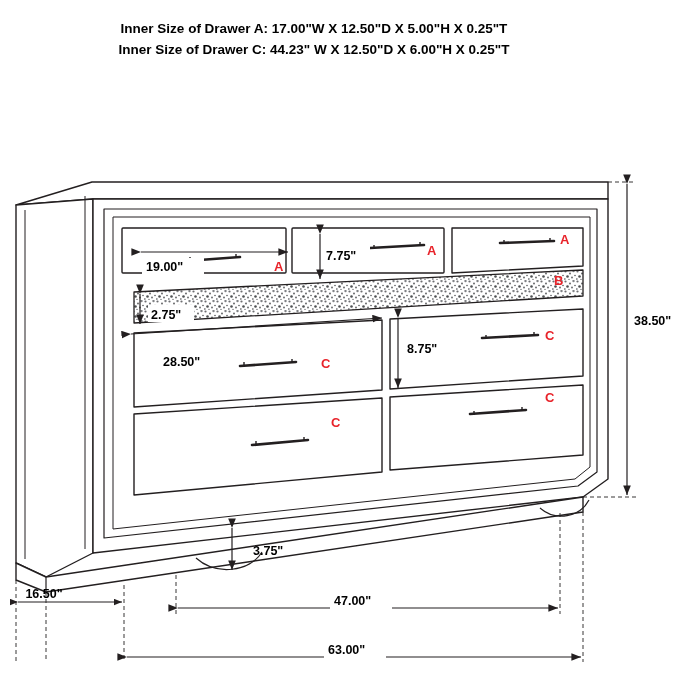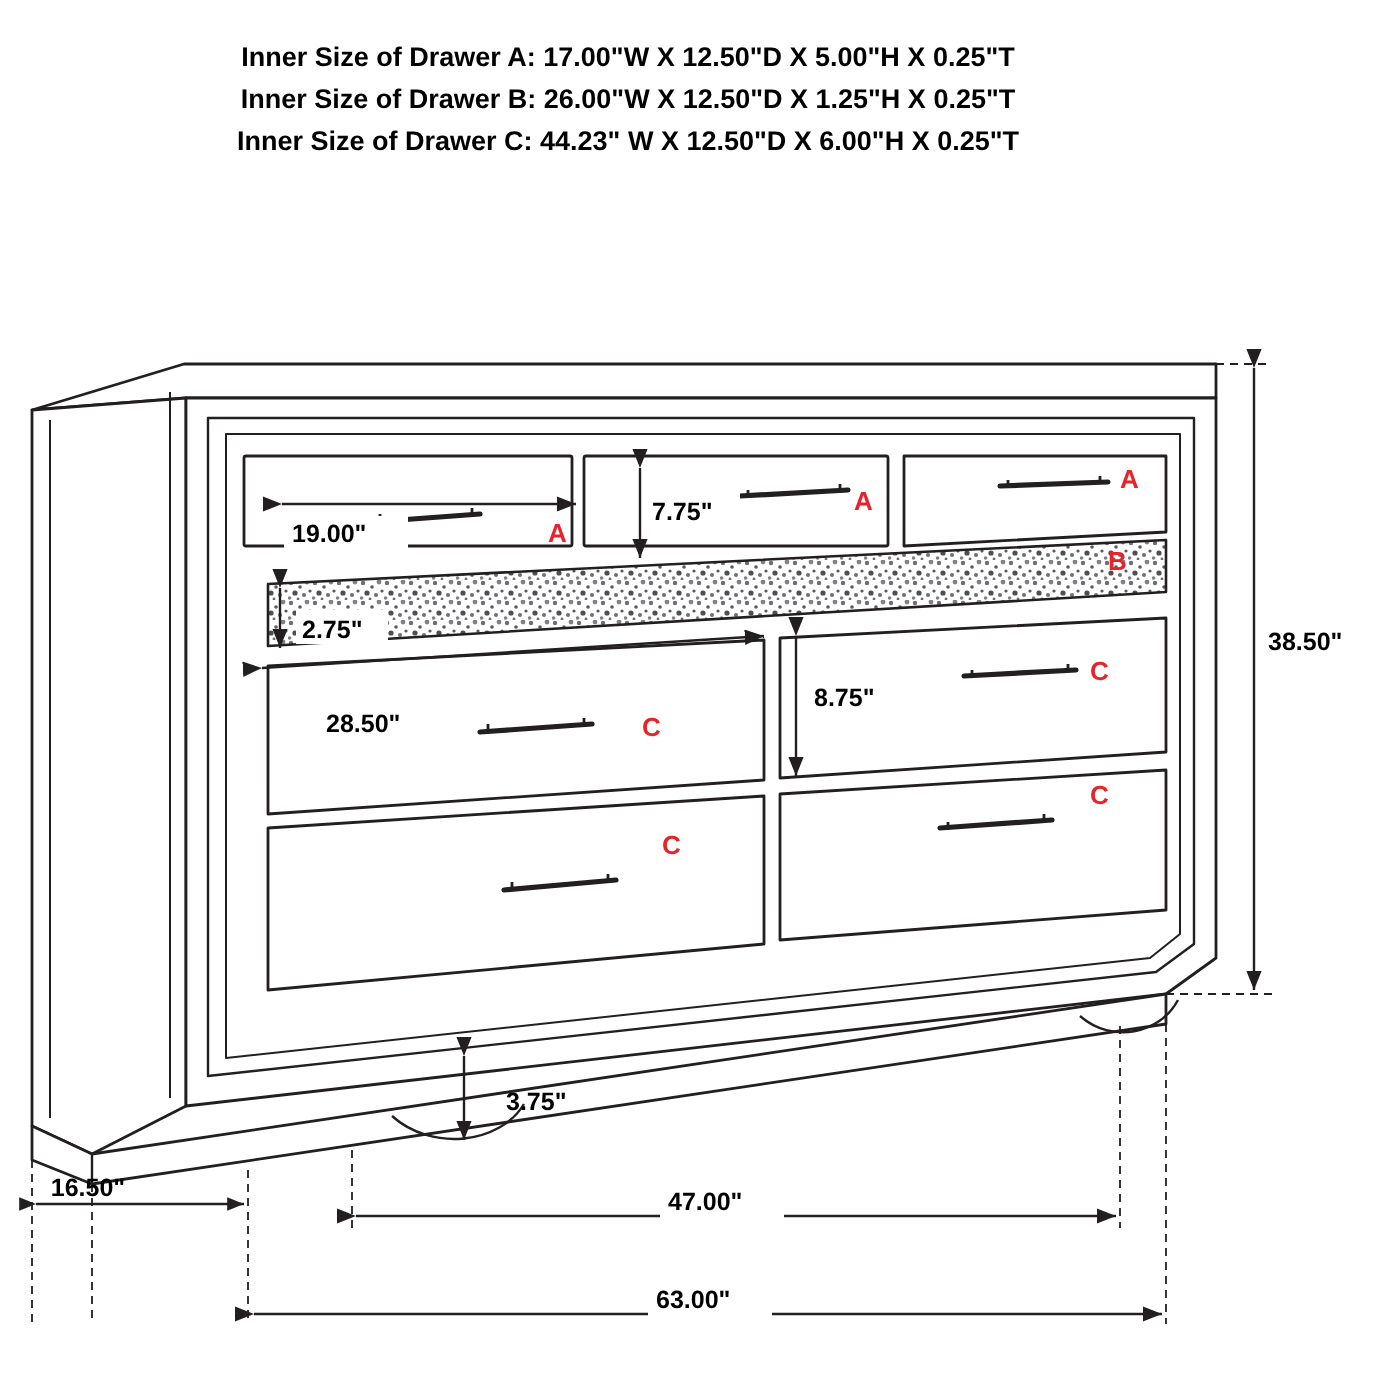--- a/index.html
+++ b/index.html
@@ -53,21 +53,20 @@
     fill: #e8232a;
   }
 </style>
 </head>
 <body>
 
 <div id="stage">
 
   <div class="spec-lines">
     <div class="spec-line">Inner Size of Drawer A: 17.00"W X 12.50"D X 5.00"H X 0.25"T</div>
-    <div class="spec-line">Inner Size of Drawer B: 26.00"W X 12.50"D X 1.25"H X 0.25"T</div>
     <div class="spec-line">Inner Size of Drawer C: 44.23" W X 12.50"D X 6.00"H X 0.25"T</div>
   </div>
 
   <svg class="diagram" viewBox="0 0 700 700">
     <defs>
       <marker id="ah" markerWidth="9" markerHeight="9" refX="8" refY="3.2" orient="auto">
         <path d="M0,0 L8,3.2 L0,6.4 z" fill="#231f20"></path>
       </marker>
       <marker id="ahs" markerWidth="8" markerHeight="8" refX="7" refY="2.8" orient="auto">
         <path d="M0,0 L7,2.8 L0,5.6 z" fill="#231f20"></path>

